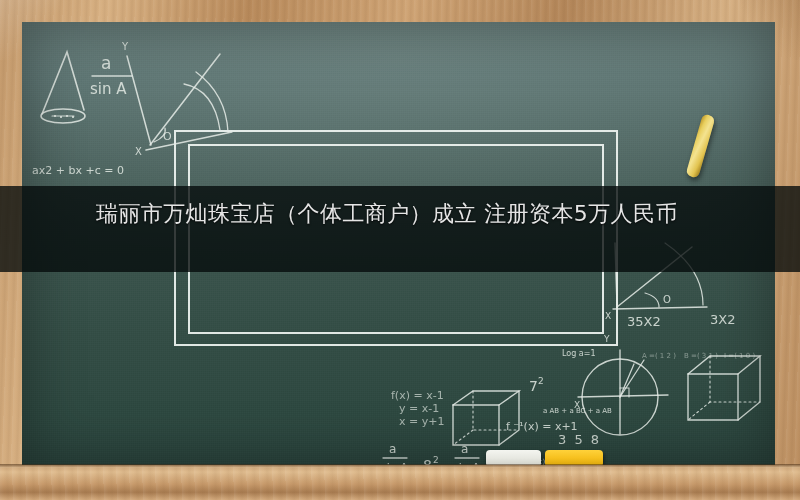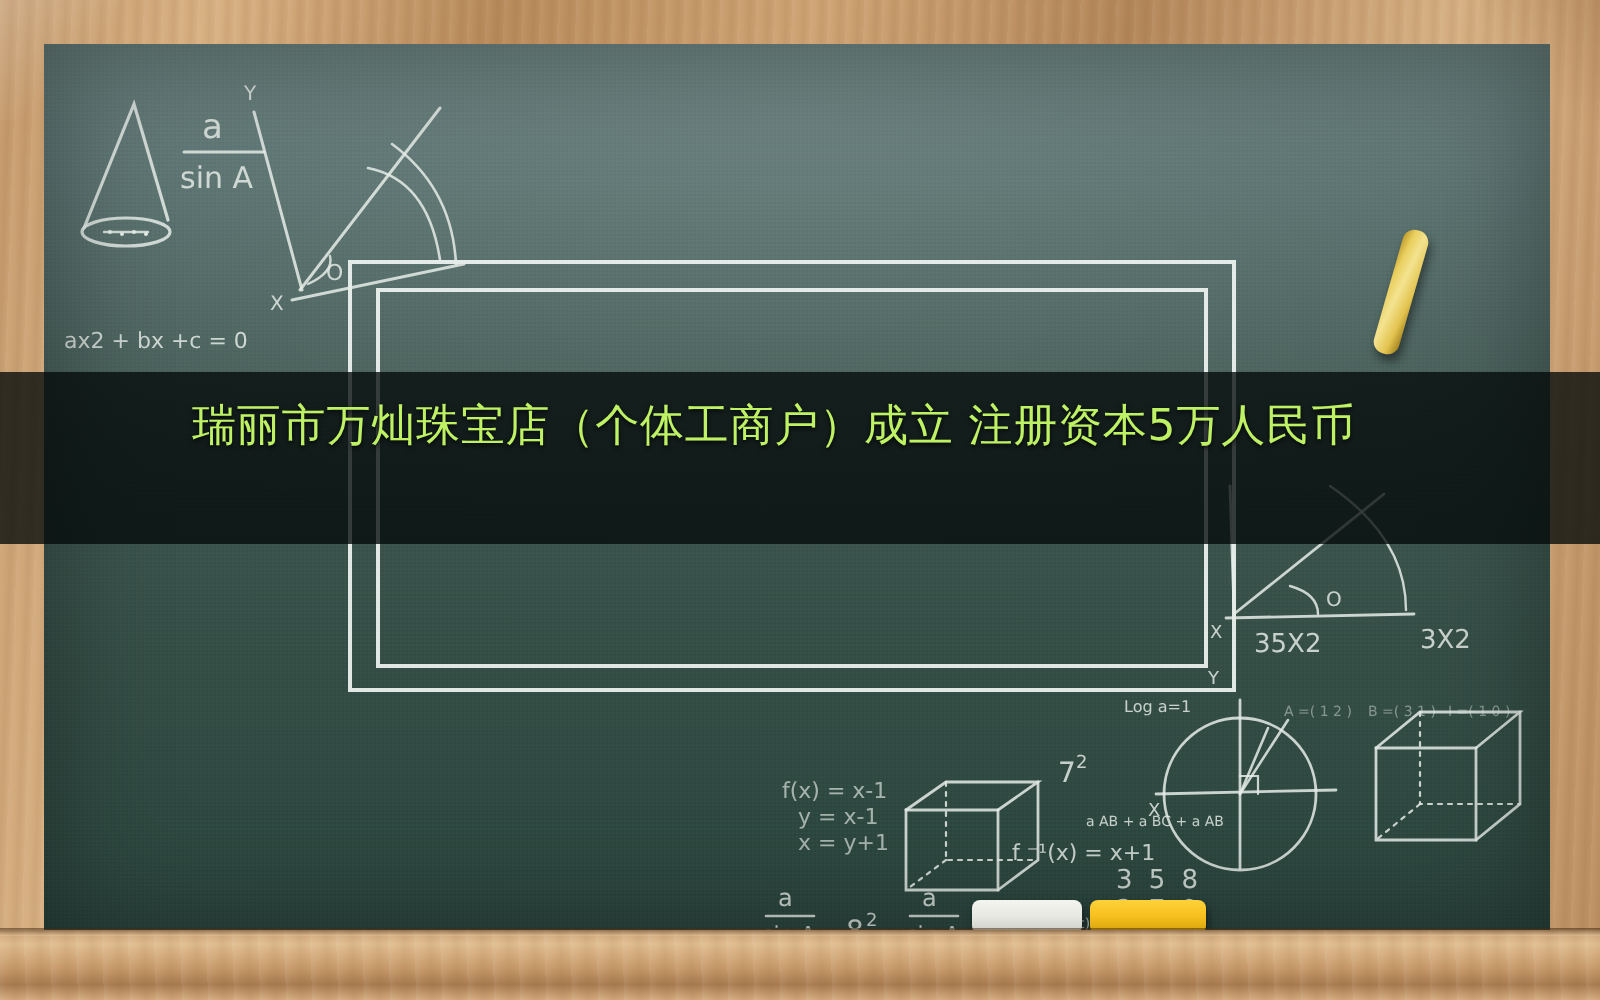--- a/index.html
+++ b/index.html
@@ -99,21 +99,21 @@
   .piece-yellow{left:545px;bottom:33px;width:58px;
     background:linear-gradient(180deg,#ffd23a 0%,#f6c01e 48%,#d39f08 100%);}
 
   
   .band{
     position:absolute;left:0;right:0;top:186px;height:86px;
     background:rgba(4,10,10,.78);
   }
   .caption{
     position:absolute;left:96px;top:197px;width:625px;
-    color:#bef264;font-size:22px;line-height:33px;letter-spacing:.4px;
+    color:#e5e5e5;font-size:22px;line-height:33px;letter-spacing:.4px;
     font-family:"DejaVu Sans","Liberation Sans",sans-serif;
     text-shadow:0 1px 2px rgba(0,0,0,.8);
     white-space:pre-wrap;
   }
 </style>
 </head>
 <body>
 
 <div id="shot">
 

